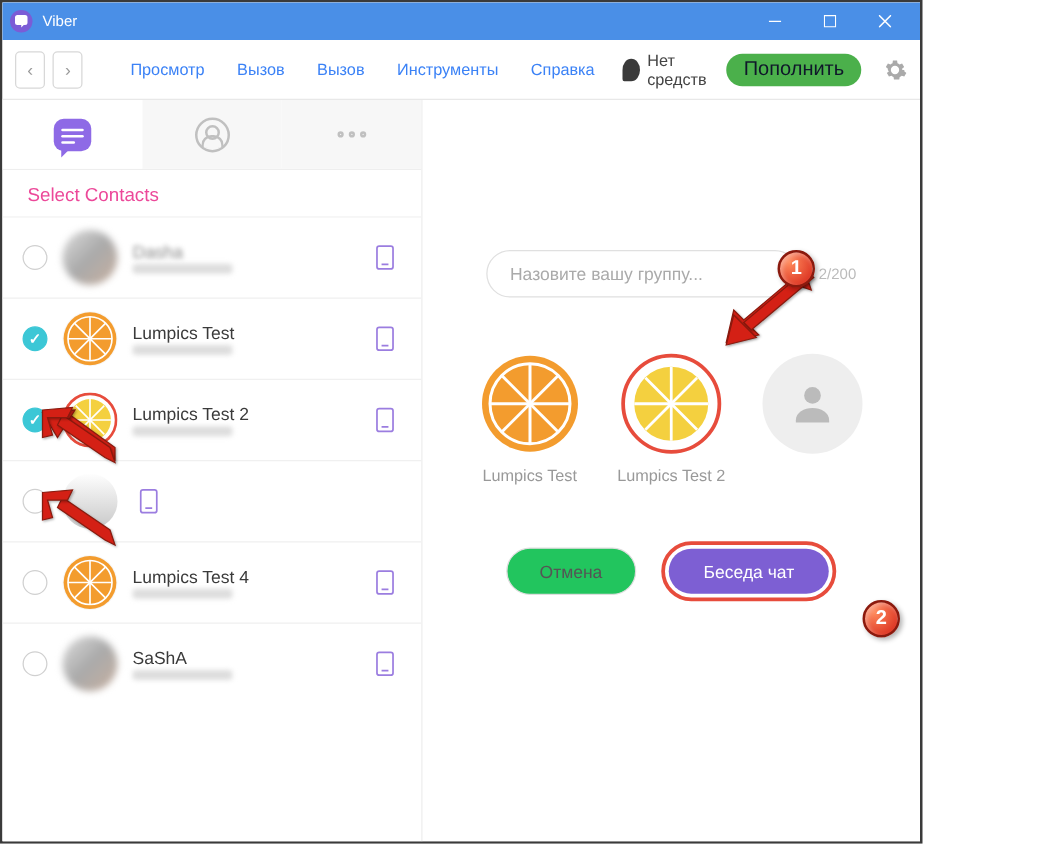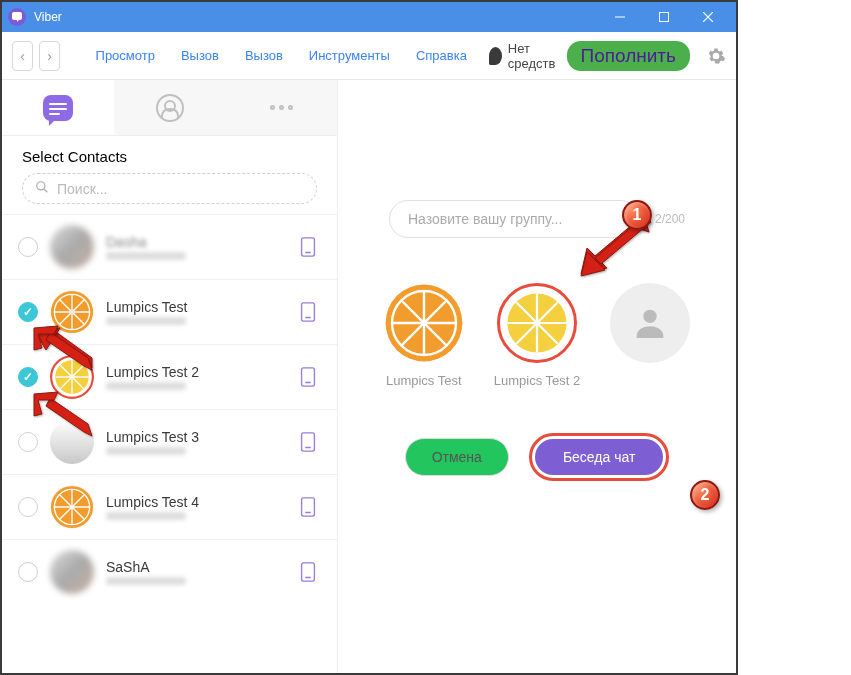--- a/index.html
+++ b/index.html
@@ -16,21 +16,21 @@
   .titlebar .winbtn { width: 44px; height: 30px; display: flex; align-items: center; justify-content: center; cursor: pointer; }
 
   
   .toolbar { height: 48px; display: flex; align-items: center; border-bottom: 1px solid #e8e8e8; padding: 0 10px; gap: 6px; }
   .navbtn { width: 30px; height: 30px; border: 1px solid #d8d8d8; border-radius: 4px; display: flex; align-items: center; justify-content: center; color: #999; cursor: pointer; font-size: 14px; }
   .menu-item { padding: 4px 10px; color: #3b82f6; font-size: 13px; cursor: pointer; }
   .toolbar .spacer { flex: 1; }
   .balance-wrap { display: flex; align-items: center; gap: 6px; }
   .balance-icon { width: 18px; height: 18px; border-radius: 50% 50% 50% 10%; background: #3a3a3a; }
   .balance-text { font-size: 13px; color: #444; }
-  .btn-topup { background: #4bb04b; color: #4c1d95; border-radius: 14px; padding: 4px 14px; font-size: 19px; cursor: pointer; }
+  .btn-topup { background: #4bb04b; color: #0f172a; border-radius: 14px; padding: 4px 14px; font-size: 16px; cursor: pointer; }
   .gear { width: 26px; height: 26px; display: flex; align-items: center; justify-content: center; color: #aaa; cursor: pointer; margin-left: 10px; }
 
   
   .content { flex: 1; display: flex; overflow: hidden; }
 
   
   .sidebar { width: 336px; border-right: 1px solid #eee; display: flex; flex-direction: column; background: #fff; }
   .sidebar-tabs { height: 56px; display: flex; border-bottom: 1px solid #eee; }
   .sidebar-tab { flex: 1; display: flex; align-items: center; justify-content: center; cursor: pointer; position: relative; }
   .sidebar-tab.active { background: #fff; }
@@ -39,21 +39,21 @@
   .tab-chat-bubble { width: 30px; height: 26px; background: #8e6ae6; border-radius: 8px; position: relative; }
   .tab-chat-bubble::after { content: ''; position: absolute; bottom: -5px; left: 6px; width: 0; height: 0; border-top: 6px solid #8e6ae6; border-right: 6px solid transparent; }
   .tab-chat-bubble .lines { position: absolute; top: 8px; left: 6px; right: 6px; display: flex; flex-direction: column; gap: 3px; }
   .tab-chat-bubble .lines span { height: 2px; background: #fff; border-radius: 1px; }
   .tab-contact-circle { width: 28px; height: 28px; border: 2px solid #c0c0c0; border-radius: 50%; position: relative; }
   .tab-contact-circle::before { content: ''; position: absolute; top: 4px; left: 50%; transform: translateX(-50%); width: 8px; height: 8px; border: 2px solid #c0c0c0; border-radius: 50%; }
   .tab-contact-circle::after { content: ''; position: absolute; bottom: 2px; left: 50%; transform: translateX(-50%); width: 14px; height: 8px; border: 2px solid #c0c0c0; border-bottom: none; border-radius: 8px 8px 0 0; }
   .tab-more { display: flex; gap: 4px; }
   .tab-more span { width: 5px; height: 5px; border: 2px solid #c0c0c0; border-radius: 50%; }
 
-  .select-contacts-label { padding: 12px 20px 8px; font-size: 15px; color: #000000; }
+  .select-contacts-label { padding: 12px 20px 8px; font-size: 15px; color: #ec4899; }
   .search-wrap { padding: 0 20px 10px; }
   .search-box { display: flex; align-items: center; border: 1px dashed #d0d0d0; border-radius: 18px; padding: 6px 12px; gap: 8px; }
   .search-icon { color: #aaa; font-size: 14px; }
   .search-input { border: none; outline: none; flex: 1; font-size: 14px; color: #555; background: transparent; }
   .search-input::placeholder { color: #bbb; }
 
   .contact-list { flex: 1; overflow-y: auto; }
   .contact-row { display: flex; align-items: center; padding: 10px 16px; border-top: 1px solid #f0f0f0; gap: 12px; position: relative; }
   .check-circle { width: 20px; height: 20px; border-radius: 50%; border: 1.5px solid #d0d0d0; flex-shrink: 0; display: flex; align-items: center; justify-content: center; }
   .check-circle.checked { background: #3cc7d6; border-color: #3cc7d6; }
@@ -166,31 +166,20 @@
         <div class="sidebar-tab">
           <div class="tab-more">
                 <span></span>
                 <span></span>
                 <span></span>
               </div>
         </div>
       </div>
 
       <div class="select-contacts-label">Select Contacts</div>
-      <div class="search-wrap">
-        <div class="search-box">
-          <span class="search-icon">
-            <svg width="14" height="14" viewBox="0 0 24 24">
-                  <circle cx="10" cy="10" r="7" fill="none" stroke="currentColor" stroke-width="2"></circle>
-                  <line x1="15" y1="15" x2="21" y2="21" stroke="currentColor" stroke-width="2"></line>
-                </svg>
-          </span>
-          <input class="search-input" placeholder="Поиск..." style="">
-        </div>
-      </div>
 
       <div class="contact-list">
 
         <div class="contact-row">
           <div class="check-circle"></div>
           <div class="avatar blurred"></div>
           <div class="contact-info">
             <div class="contact-name" style="filter:blur(2px);color:#888">Dasha</div>
             <div class="contact-sub"></div>
           </div>
@@ -247,24 +236,20 @@
           <div class="phone-icon">
                 <svg width="22" height="22" viewBox="0 0 24 24">
                   <path fill="none" stroke="currentColor" stroke-width="1.5" d="M17 2H7a2 2 0 00-2 2v16a2 2 0 002 2h10a2 2 0 002-2V4a2 2 0 00-2-2zM9 18h6"></path>
                 </svg>
               </div>
         </div>
 
         <div class="contact-row">
           <div class="check-circle"></div>
           <div class="avatar gray"></div>
-          <div class="contact-info">
-            <div class="contact-name">Lumpics Test 3</div>
-            <div class="contact-sub"></div>
-          </div>
           <div class="phone-icon">
                 <svg width="22" height="22" viewBox="0 0 24 24">
                   <path fill="none" stroke="currentColor" stroke-width="1.5" d="M17 2H7a2 2 0 00-2 2v16a2 2 0 002 2h10a2 2 0 002-2V4a2 2 0 00-2-2zM9 18h6"></path>
                 </svg>
               </div>
         </div>
 
         <div class="contact-row">
           <div class="check-circle"></div>
           <div class="avatar orange">

